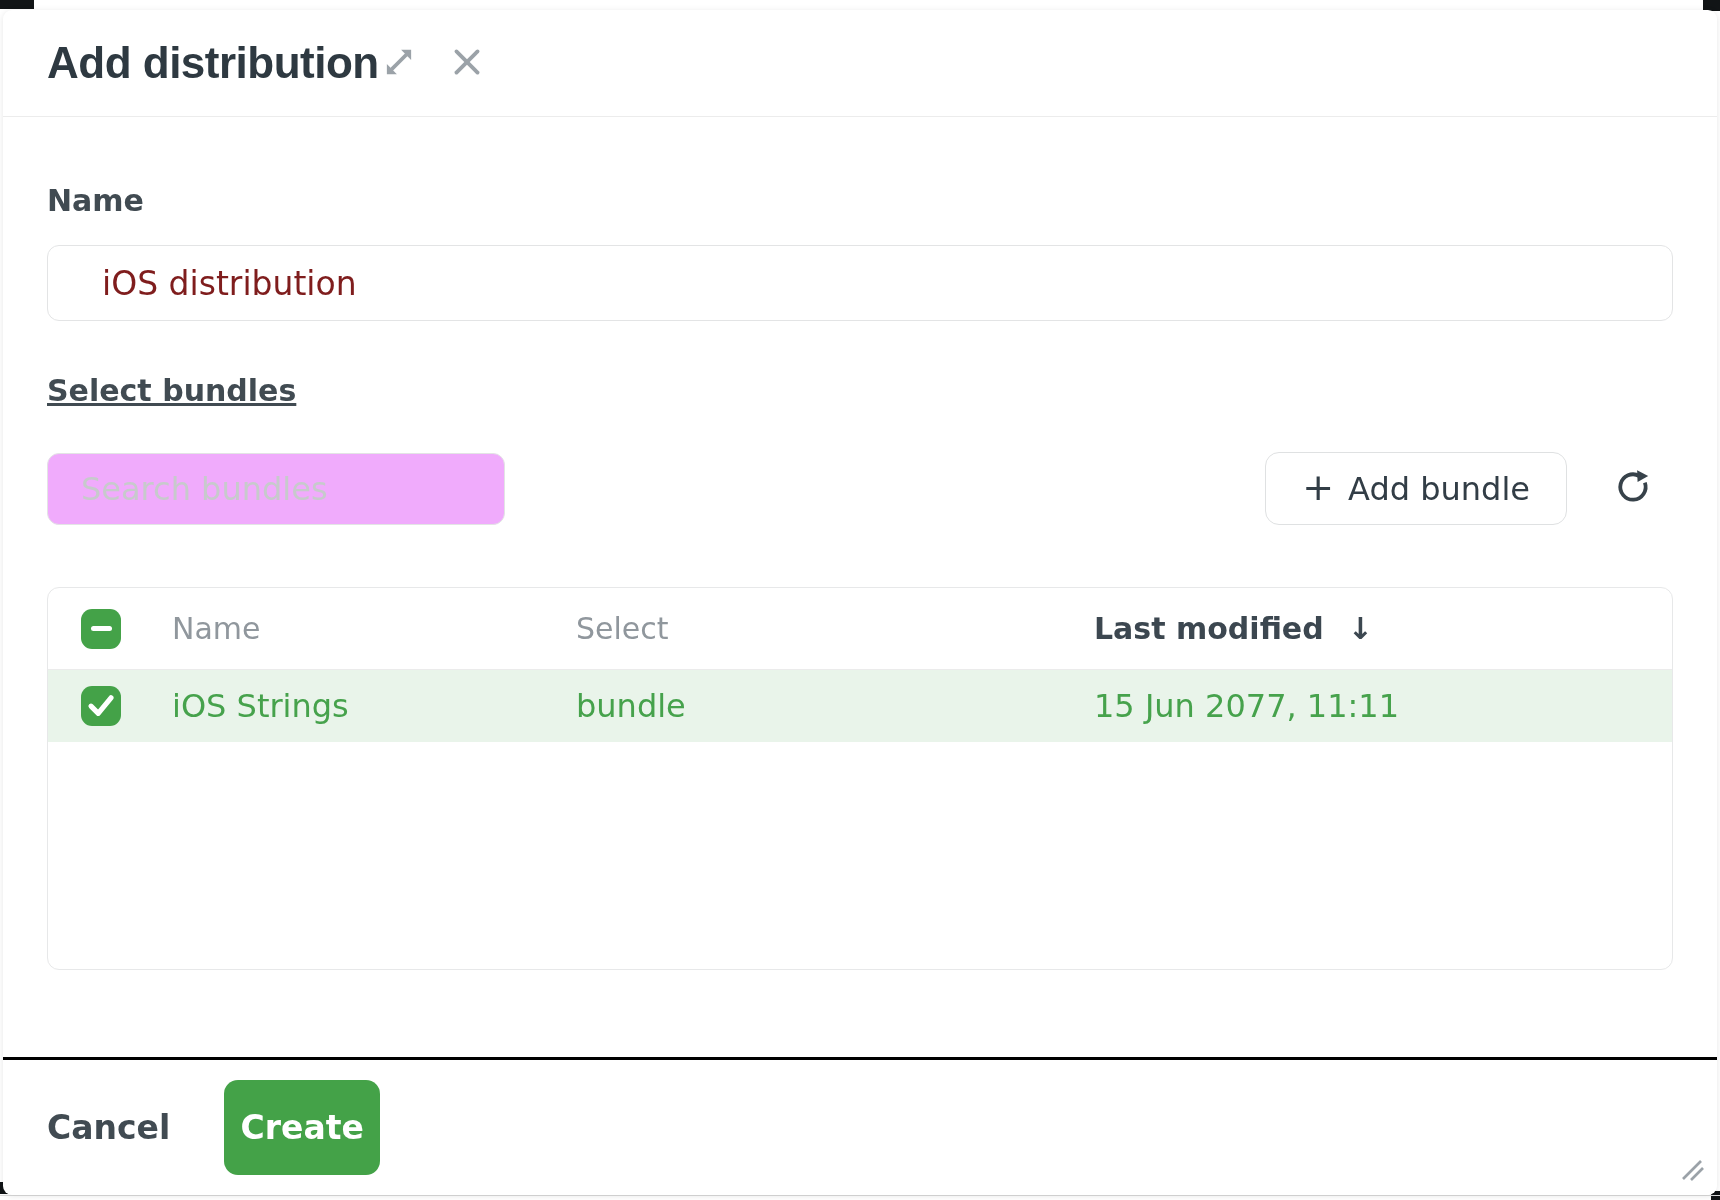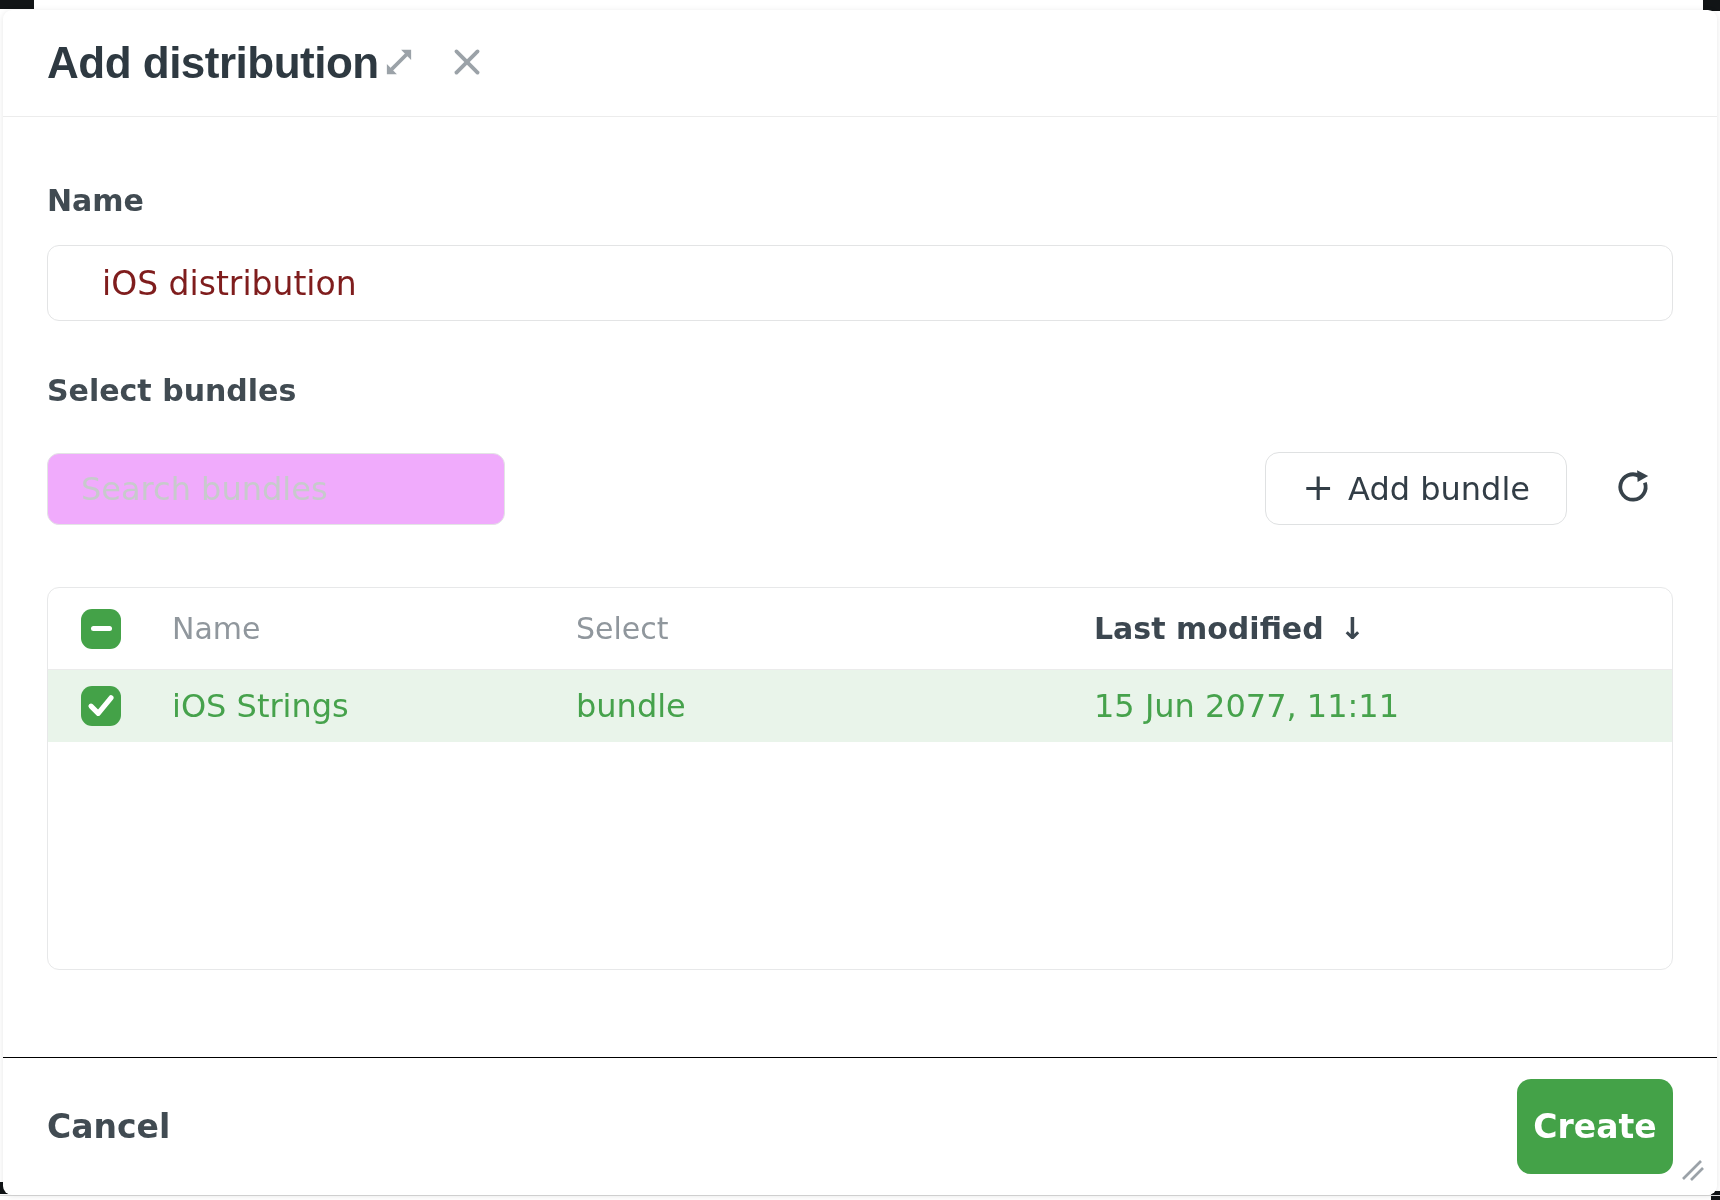--- a/index.html
+++ b/index.html
@@ -47,21 +47,21 @@
     display: flex; align-items: center; justify-content: center; cursor: pointer; padding: 0;
   }
 
   
   .modal-body { flex: 1 1 auto; padding: 0 44px; position: relative; }
 
   .field-label {
     font-size: 30px; font-weight: 600; color: #414b52;
   }
   .label-name { margin-top: 66px; }
-  .label-bundles { margin-top: 52px; }
+  .label-bundles { margin-top: 52px; text-decoration: underline; }
 
   .text-input {
     display: block; width: 100%; height: 76px; margin-top: 27px;
     border: 1.5px solid #e3e4e5; border-radius: 12px;
     padding: 0 54px; font-size: 33px; color: #7f1d1d;
     font-family: inherit; outline: none; background: #fff;
   }
 
   .search-row {
     margin-top: 44px;
@@ -98,30 +98,30 @@
   .cell-check { padding-left: 33px; display: flex; align-items: center; }
   .checkbox {
     width: 40px; height: 40px; border-radius: 11px; background: #44a248;
     display: flex; align-items: center; justify-content: center;
     border: none; cursor: pointer; padding: 0;
   }
   .minus-bar { width: 21px; height: 5.5px; border-radius: 3px; background: #ffffff; }
   .col-header { font-size: 30px; color: #90979d; cursor: pointer; }
   .col-header.active {
     color: #3c4750; font-weight: 600;
-    display: flex; align-items: center; gap: 16px;
+    display: flex; align-items: center; gap: 24px;
   }
   .sort-arrow { font-size: 30px; font-weight: 600; color: #3c4750; }
   .t-data .cell-text { font-size: 32px; color: #46a24c; }
 
   
   .modal-footer {
     flex: 0 0 138px; height: 138px;
-    border-top: 1px solid #000000;
-    display: flex; align-items: center; justify-content: space-between;
+    border-top: 3px solid #000000;
+    display: flex; align-items: center; justify-content: flex-start;
     padding: 0 44px; position: relative;
   }
   .cancel-btn {
     border: none; background: transparent; font-family: inherit;
     font-size: 33px; font-weight: 600; color: #414b52;
     margin-right: 54px; cursor: pointer;
   }
   .create-btn {
     width: 156px; height: 95px; border: none; border-radius: 14px;
     background: #44a248; color: #ffffff; font-family: inherit;

